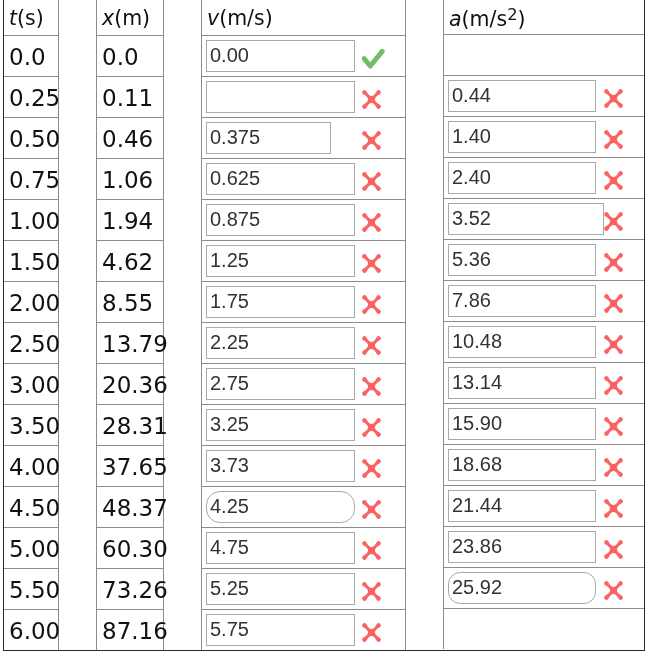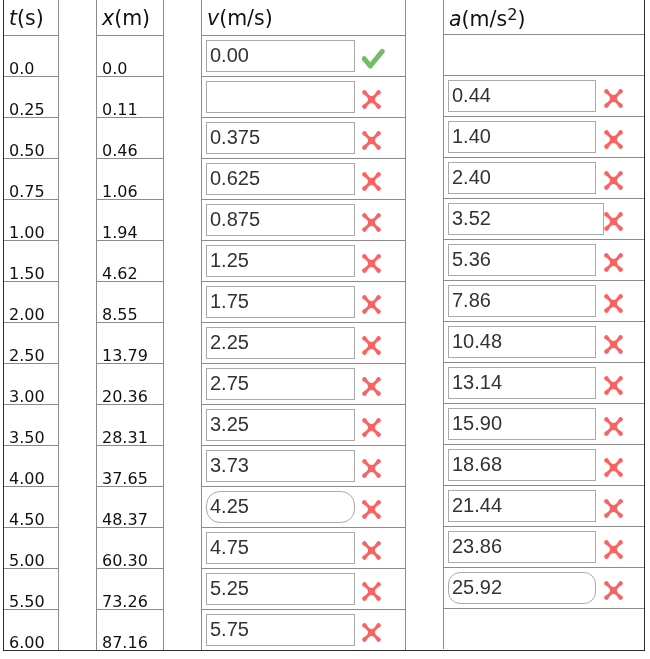--- a/index.html
+++ b/index.html
@@ -28,22 +28,22 @@
     background:#fff;
     border-left:1px solid #8c8c8c;
     border-right:1px solid #8c8c8c;
   }
   .col-table td { border-top:1px solid #8c8c8c; padding:0; vertical-align:middle; }
   .col-table tr:first-child td { border-top:none; }
   .col-table td.hdr { border-top:none; height:35px; }
   .col-table td.data { height:40px; }
 
   .cell-text {
-    font-size:16px; color:#111; padding-left:5px; white-space:nowrap;
-    line-height:40px; position:relative; top:13px;
+    font-size:23px; color:#111; padding-left:5px; white-space:nowrap;
+    line-height:40px; position:relative; top:1px;
   }
   .hdr-text {
     font-size:20.5px; color:#111; padding-left:5px; white-space:nowrap;
     line-height:34px; position:relative; top:0; height:34px; overflow:visible;
   }
   .hdr-text.has-sup { top:2px; }
   .sym { font-style:italic; }
   .sup { font-size:0.79em; position:relative; top:-0.36em; }
 
   .cellrow { position:relative; height:40px; }
@@ -266,21 +266,21 @@
                   <svg width="27" height="27" viewBox="0 0 20 20" aria-hidden="true">
                     <path d="M14.05 3.52 A1.72 1.72 0 0 1 16.48 5.95 Q8.62 10.00 16.48 14.05 A1.72 1.72 0 0 1 14.05 16.48 Q10.00 8.62 5.95 16.48 A1.72 1.72 0 0 1 3.52 14.05 Q11.38 10.00 3.52 5.95 A1.72 1.72 0 0 1 5.95 3.52 Q10.00 11.38 14.05 3.52 Z" fill="#fa6363"></path>
                   </svg>
                 </span>
               </div>
             </td>
           </tr>
           <tr>
             <td class="data" style="height:40px">
               <div class="cellrow">
-                <input class="answer-input" type="text" spellcheck="false" style="width: 149px; left: 4px;" value="0.375">
+                <input class="answer-input" type="text" spellcheck="false" style="width: 125px; left: 4px;" value="0.375">
                 <span class="status-icon incorrect" style="left:160px;">
                   <svg width="27" height="27" viewBox="0 0 20 20" aria-hidden="true">
                     <path d="M14.05 3.52 A1.72 1.72 0 0 1 16.48 5.95 Q8.62 10.00 16.48 14.05 A1.72 1.72 0 0 1 14.05 16.48 Q10.00 8.62 5.95 16.48 A1.72 1.72 0 0 1 3.52 14.05 Q11.38 10.00 3.52 5.95 A1.72 1.72 0 0 1 5.95 3.52 Q10.00 11.38 14.05 3.52 Z" fill="#fa6363"></path>
                   </svg>
                 </span>
               </div>
             </td>
           </tr>
           <tr>
             <td class="data" style="height:40px">

